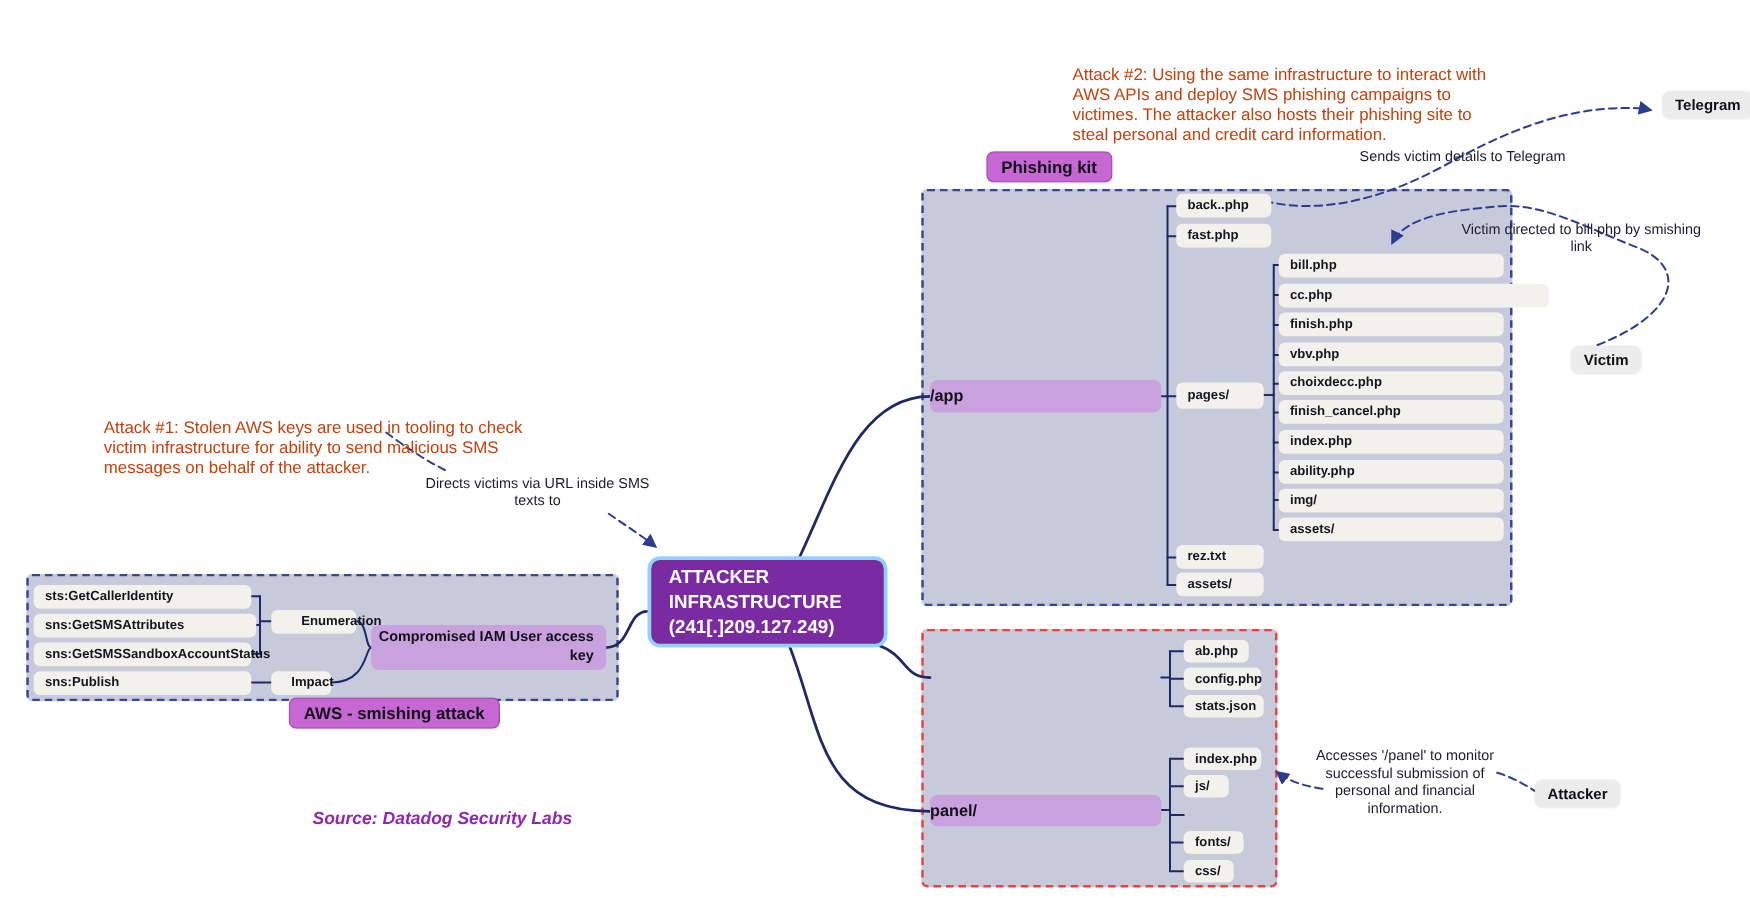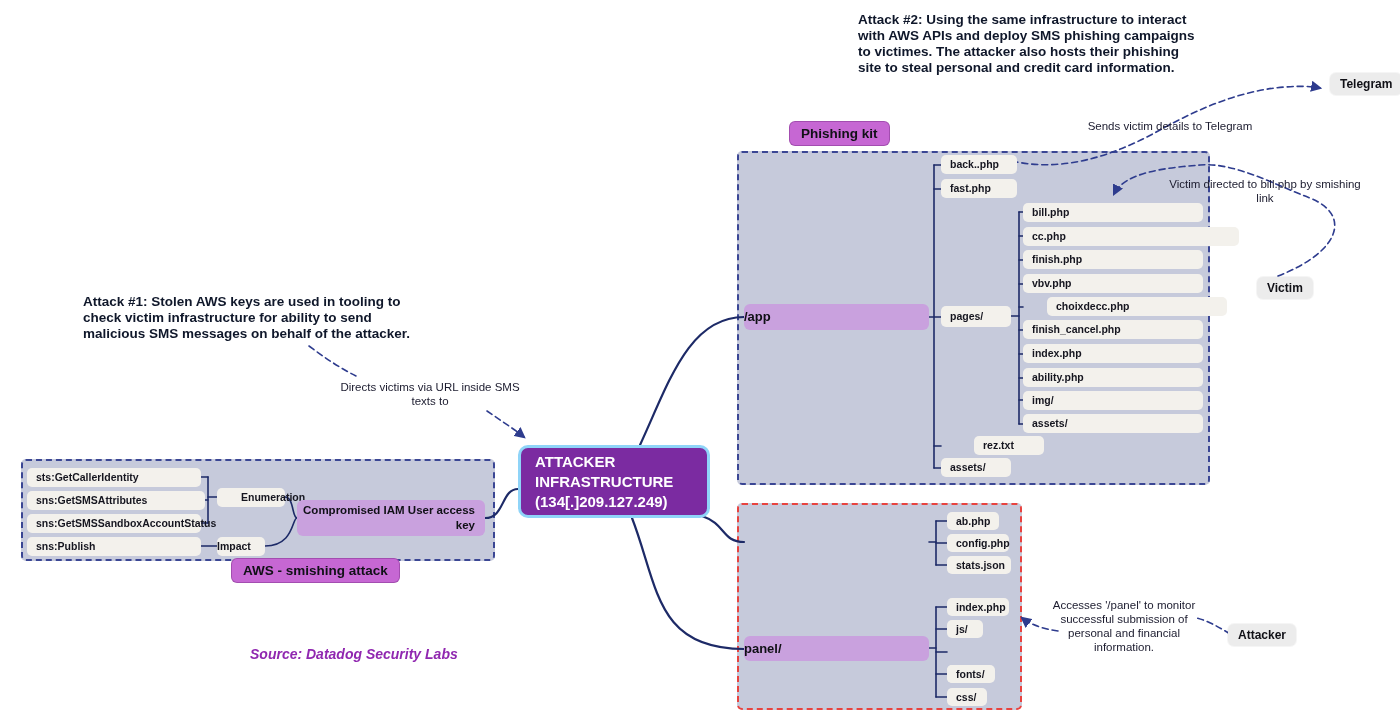--- a/index.html
+++ b/index.html
@@ -32,21 +32,21 @@
     font-size:12px;font-weight:700;color:#101016;padding:4px 10px;white-space:nowrap;
     box-shadow:0 0 0 1px rgba(0,0,0,0.04);
   }
   .center-node{
     position:absolute;left:518px;top:445px;width:192px;height:73px;z-index:2;
     background:#7b2ba1;border:3px solid #8fd4f8;border-radius:10px;box-sizing:border-box;
     color:#ffffff;font-size:15px;font-weight:700;line-height:20px;
     display:flex;align-items:center;padding-left:14px;
   }
   .attack-note{
-    position:absolute;font-size:13.5px;font-weight:700;line-height:16px;color:#0f172a;z-index:2;
+    position:absolute;font-size:13.5px;font-weight:400;line-height:16px;color:#c2410c;z-index:2;margin-top:40px;
   }
   .note{
     position:absolute;font-size:11.5px;font-weight:400;color:#1b1b2e;text-align:center;
     line-height:14px;z-index:2;
   }
   .iam-node{
     position:absolute;left:297px;top:500px;width:188px;height:36px;z-index:2;
     background:#c9a1de;border-radius:6px;box-sizing:border-box;
     font-size:11.5px;font-weight:700;line-height:15px;text-align:right;
     padding:3px 10px 0 6px;color:#101016;
@@ -139,46 +139,46 @@
   <div class="attack-note" style="left:83px;top:294px;width:350px;">Attack #1: Stolen AWS keys are used in tooling to check victim infrastructure for ability to send malicious SMS messages on behalf of the attacker.</div>
   <div class="note" style="left:1070px;top:119px;width:200px;">Sends victim details to Telegram</div>
   <div class="note" style="left:1160px;top:177px;width:210px;">Victim directed to bill.php by smishing link</div>
   <div class="note" style="left:330px;top:380px;width:200px;">Directs victims via URL inside SMS texts to</div>
   <div class="note" style="left:1039px;top:598px;width:170px;">Accesses '/panel' to monitor successful submission of personal and financial information.</div>
   <div class="source">Source: Datadog Security Labs</div>
 
   <div class="badge" style="left:789px;top:121px;">Phishing kit</div>
   <div class="badge" style="left:231px;top:558px;">AWS - smishing attack</div>
 
-  <div class="center-node">ATTACKER INFRASTRUCTURE (134[.]209.127.249)</div>
+  <div class="center-node">ATTACKER INFRASTRUCTURE (241[.]209.127.249)</div>
 
   <div class="actor" style="left:1330px;top:73px;">Telegram</div>
   <div class="actor" style="left:1257px;top:277px;">Victim</div>
   <div class="actor" style="left:1228px;top:624px;">Attacker</div>
 
   <div class="chip" style="left:27px;top:468px;width:174px;">sts:GetCallerIdentity</div>
   <div class="chip" style="left:27px;top:491px;width:178px;">sns:GetSMSAttributes</div>
   <div class="chip" style="left:27px;top:514px;width:174px;">sns:GetSMSSandboxAccountStatus</div>
   <div class="chip" style="left:27px;top:537px;width:174px;">sns:Publish</div>
   <div class="chip" style="left:217px;top:488px;width:68px;padding-left:24px;">Enumeration</div>
-  <div class="chip" style="left:217px;top:537px;width:48px;padding-left:0;">Impact</div>
+  <div class="chip" style="left:217px;top:537px;width:48px;padding-left:16px;">Impact</div>
   <div class="iam-node">Compromised IAM User access key</div>
 
   <div class="pnode" style="left:744px;top:304px;width:185px;height:26px;line-height:26px;">/app</div>
   <div class="chip" style="left:941px;top:155px;width:76px;">back..php</div>
   <div class="chip" style="left:941px;top:179px;width:76px;">fast.php</div>
   <div class="chip" style="left:941px;top:306px;width:70px;height:21px;line-height:21px;">pages/</div>
-  <div class="chip" style="left:941px;top:436px;width:70px;margin-left:33px;">rez.txt</div>
+  <div class="chip" style="left:941px;top:436px;width:70px;">rez.txt</div>
   <div class="chip" style="left:941px;top:458px;width:70px;">assets/</div>
 
   <div class="chip" style="left:1023px;top:203px;width:180px;">bill.php</div>
   <div class="chip" style="left:1023px;top:227px;width:216px;">cc.php</div>
   <div class="chip" style="left:1023px;top:250px;width:180px;">finish.php</div>
   <div class="chip" style="left:1023px;top:274px;width:180px;">vbv.php</div>
-  <div class="chip" style="left:1047px;top:297px;width:180px;">choixdecc.php</div>
+  <div class="chip" style="left:1023px;top:297px;width:180px;">choixdecc.php</div>
   <div class="chip" style="left:1023px;top:320px;width:180px;">finish_cancel.php</div>
   <div class="chip" style="left:1023px;top:344px;width:180px;">index.php</div>
   <div class="chip" style="left:1023px;top:368px;width:180px;">ability.php</div>
   <div class="chip" style="left:1023px;top:391px;width:180px;">img/</div>
   <div class="chip" style="left:1023px;top:414px;width:180px;">assets/</div>
 
   <div class="chip sm" style="left:947px;top:512px;width:52px;">ab.php</div>
   <div class="chip sm" style="left:947px;top:534px;width:62px;">config.php</div>
   <div class="chip sm" style="left:947px;top:556px;width:64px;">stats.json</div>
 

